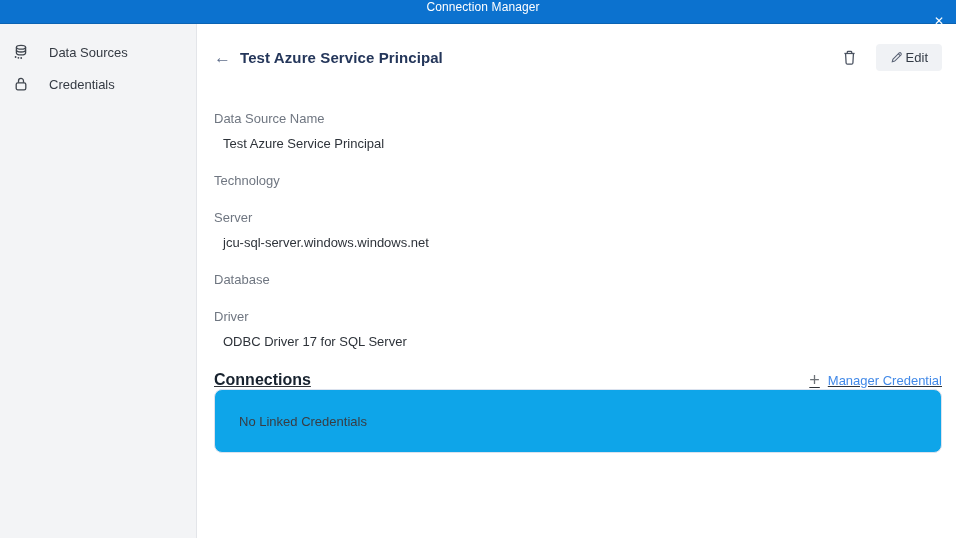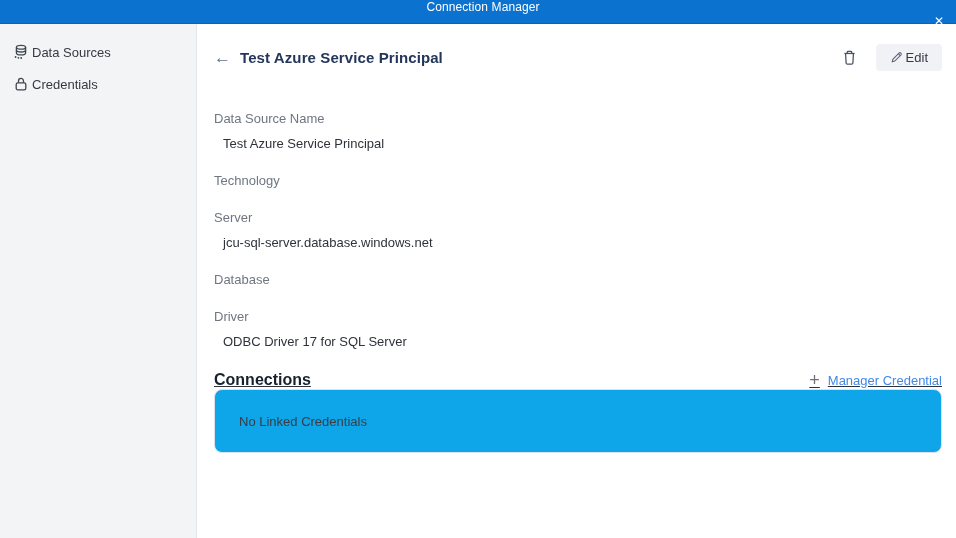--- a/index.html
+++ b/index.html
@@ -53,21 +53,21 @@
     background: var(--sidebar-bg);
     border-right: 1px solid #e3e5e9;
     padding-top: 12px;
     flex-shrink: 0;
   }
   .sidebar-item {
     height: 32px;
     display: flex;
     align-items: center;
     padding-left: 13px;
-    gap: 3px;
+    gap: 20px;
     cursor: pointer;
     color: #343a43;
     font-size: 13px;
   }
   .sidebar-item .icon { display: flex; align-items: center; color: #3f454e; }
 
   
   .main { flex: 1; background: #ffffff; padding: 0 14px 0 17px; overflow: hidden; }
 
   .detail-header {
@@ -212,21 +212,21 @@
     <div class="fields">
       <div class="field">
         <div class="field-label">Data Source Name</div>
         <div class="field-value">Test Azure Service Principal</div>
       </div>
       <div class="field">
         <div class="field-label">Technology</div>
       </div>
       <div class="field">
         <div class="field-label">Server</div>
-        <div class="field-value">jcu-sql-server.database.windows.net</div>
+        <div class="field-value">jcu-sql-server.windows.windows.net</div>
       </div>
       <div class="field">
         <div class="field-label">Database</div>
       </div>
       <div class="field">
         <div class="field-label">Driver</div>
         <div class="field-value">ODBC Driver 17 for SQL Server</div>
       </div>
     </div>
 

